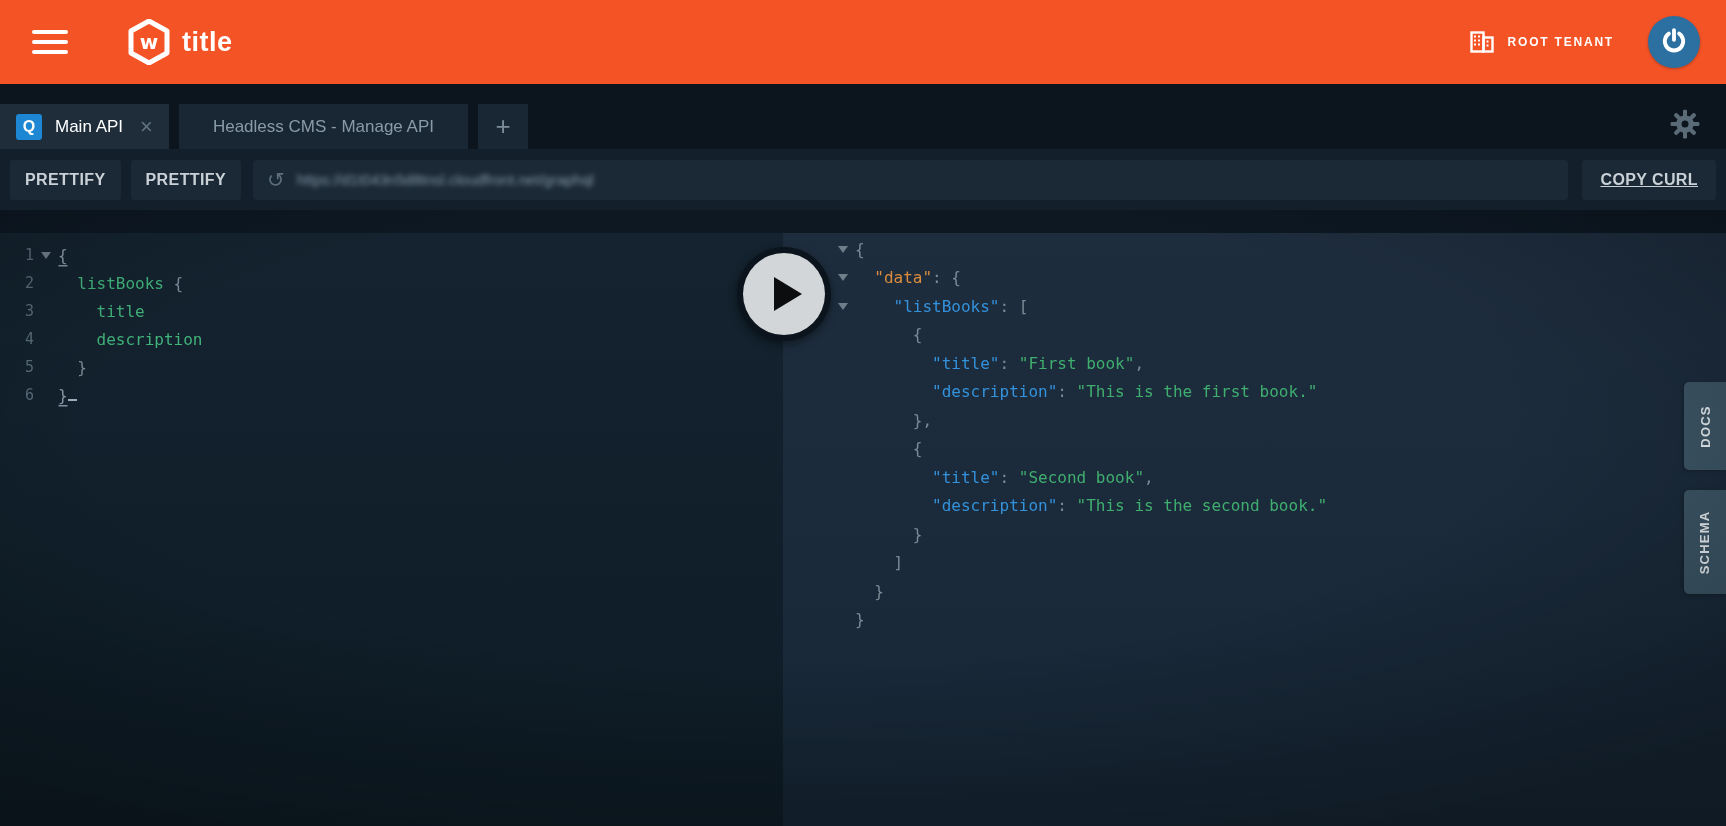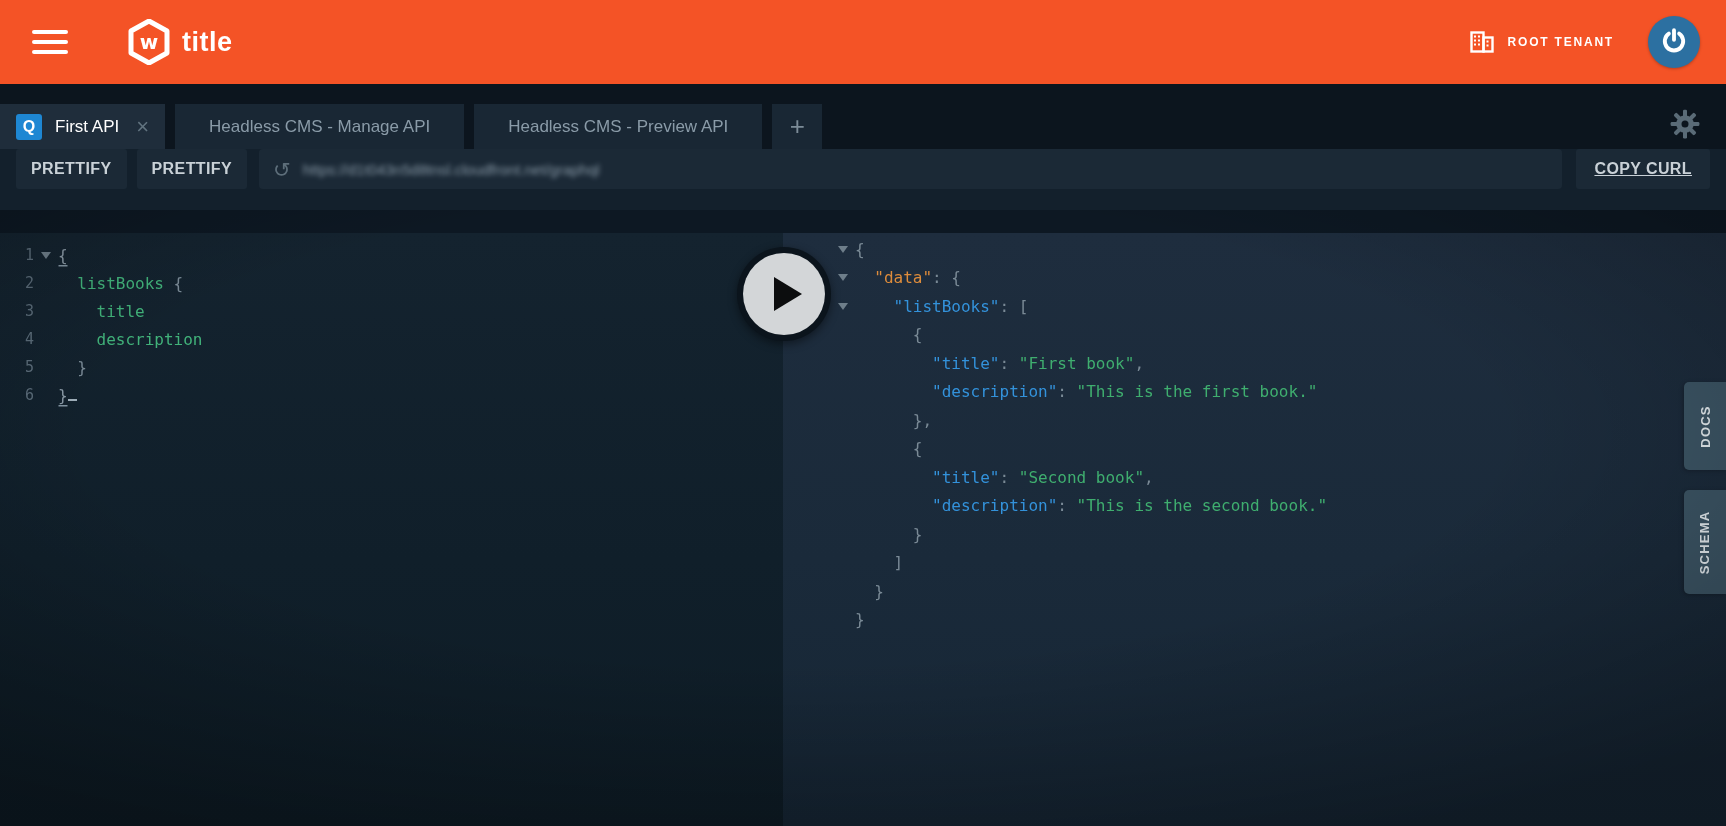--- a/index.html
+++ b/index.html
@@ -26,21 +26,21 @@
   .tab { height:45px; display:flex; align-items:center; background:#192734; color:#8A9BA8;
          font-size:17px; padding:16px 34px; cursor:pointer; white-space:nowrap; }
   .tab.active { background:#1F2D3B; color:#fff; padding:0 16px; gap:13px; }
   .qbadge { width:26px; height:26px; background:#1E87D3; color:#fff; border-radius:3px;
             font-size:16px; font-weight:bold; display:flex; align-items:center; justify-content:center; }
   .tab-close { color:#61737F; font-size:22px; line-height:1; cursor:pointer; margin-left:4px; }
   .tab.plus { width:50px; padding:0; justify-content:center; font-size:26px; color:#7C8C98; }
   .gear { position:absolute; right:26px; bottom:10px; width:30px; height:30px; cursor:pointer; }
 
   
-  .toolbar { height:61px; background:#13202C; display:flex; padding:0 16px; }
+  .toolbar { height:61px; background:#13202C; display:flex; align-items:center; padding:0 10px; }
   .tbtn { height:40px; background:#1B2936; border:none; border-radius:3px; color:#C9D1D7;
           font-family:inherit; font-size:16px; font-weight:600; letter-spacing:.4px;
           padding:0 15px; margin-right:10px; cursor:pointer; }
   .urlbar { flex:1; height:40px; background:#1B2936; border-radius:4px; display:flex;
             align-items:center; gap:12px; padding:0 14px; margin:0 12px 0 2px; cursor:text; }
   .undo-ic { color:#5D6E7A; font-size:21px; line-height:1; }
   .url-text { color:#8C9DAA; font-size:15px; filter:blur(2.6px); opacity:.95; white-space:nowrap; }
   .copycurl { margin-right:0; margin-left:2px; padding:0 18px;text-decoration:underline; }
 
   
@@ -128,25 +128,24 @@
     <svg width="30" height="30" viewBox="0 0 28 28">
       <path d="M 9.2 6.2 A 8.6 8.6 0 1 0 18.8 6.2" fill="none" stroke="#fff" stroke-width="3.6" stroke-linecap="round"></path>
       <line x1="14" y1="3" x2="14" y2="12" stroke="#fff" stroke-width="3.6" stroke-linecap="round"></line>
     </svg>
   </div>
 </div>
 
 <div class="tabbar">
   <div class="tab active">
     <span class="qbadge">Q</span>
-    <span>First API</span>
+    <span>Main API</span>
     <span class="tab-close">×</span>
   </div>
   <div class="tab">Headless CMS - Manage API</div>
-  <div class="tab">Headless CMS - Preview API</div>
   <div class="tab plus">+</div>
   <svg class="gear" viewBox="0 0 24 24">
     <g fill="#5A6B77">
       <rect x="10.4" y="0.5" width="3.2" height="6" rx="1"></rect>
       <rect x="10.4" y="17.5" width="3.2" height="6" rx="1"></rect>
       <rect x="10.4" y="0.5" width="3.2" height="6" rx="1" transform="rotate(45 12 12)"></rect>
       <rect x="10.4" y="17.5" width="3.2" height="6" rx="1" transform="rotate(45 12 12)"></rect>
       <rect x="10.4" y="0.5" width="3.2" height="6" rx="1" transform="rotate(90 12 12)"></rect>
       <rect x="10.4" y="17.5" width="3.2" height="6" rx="1" transform="rotate(90 12 12)"></rect>
       <rect x="10.4" y="0.5" width="3.2" height="6" rx="1" transform="rotate(135 12 12)"></rect>

